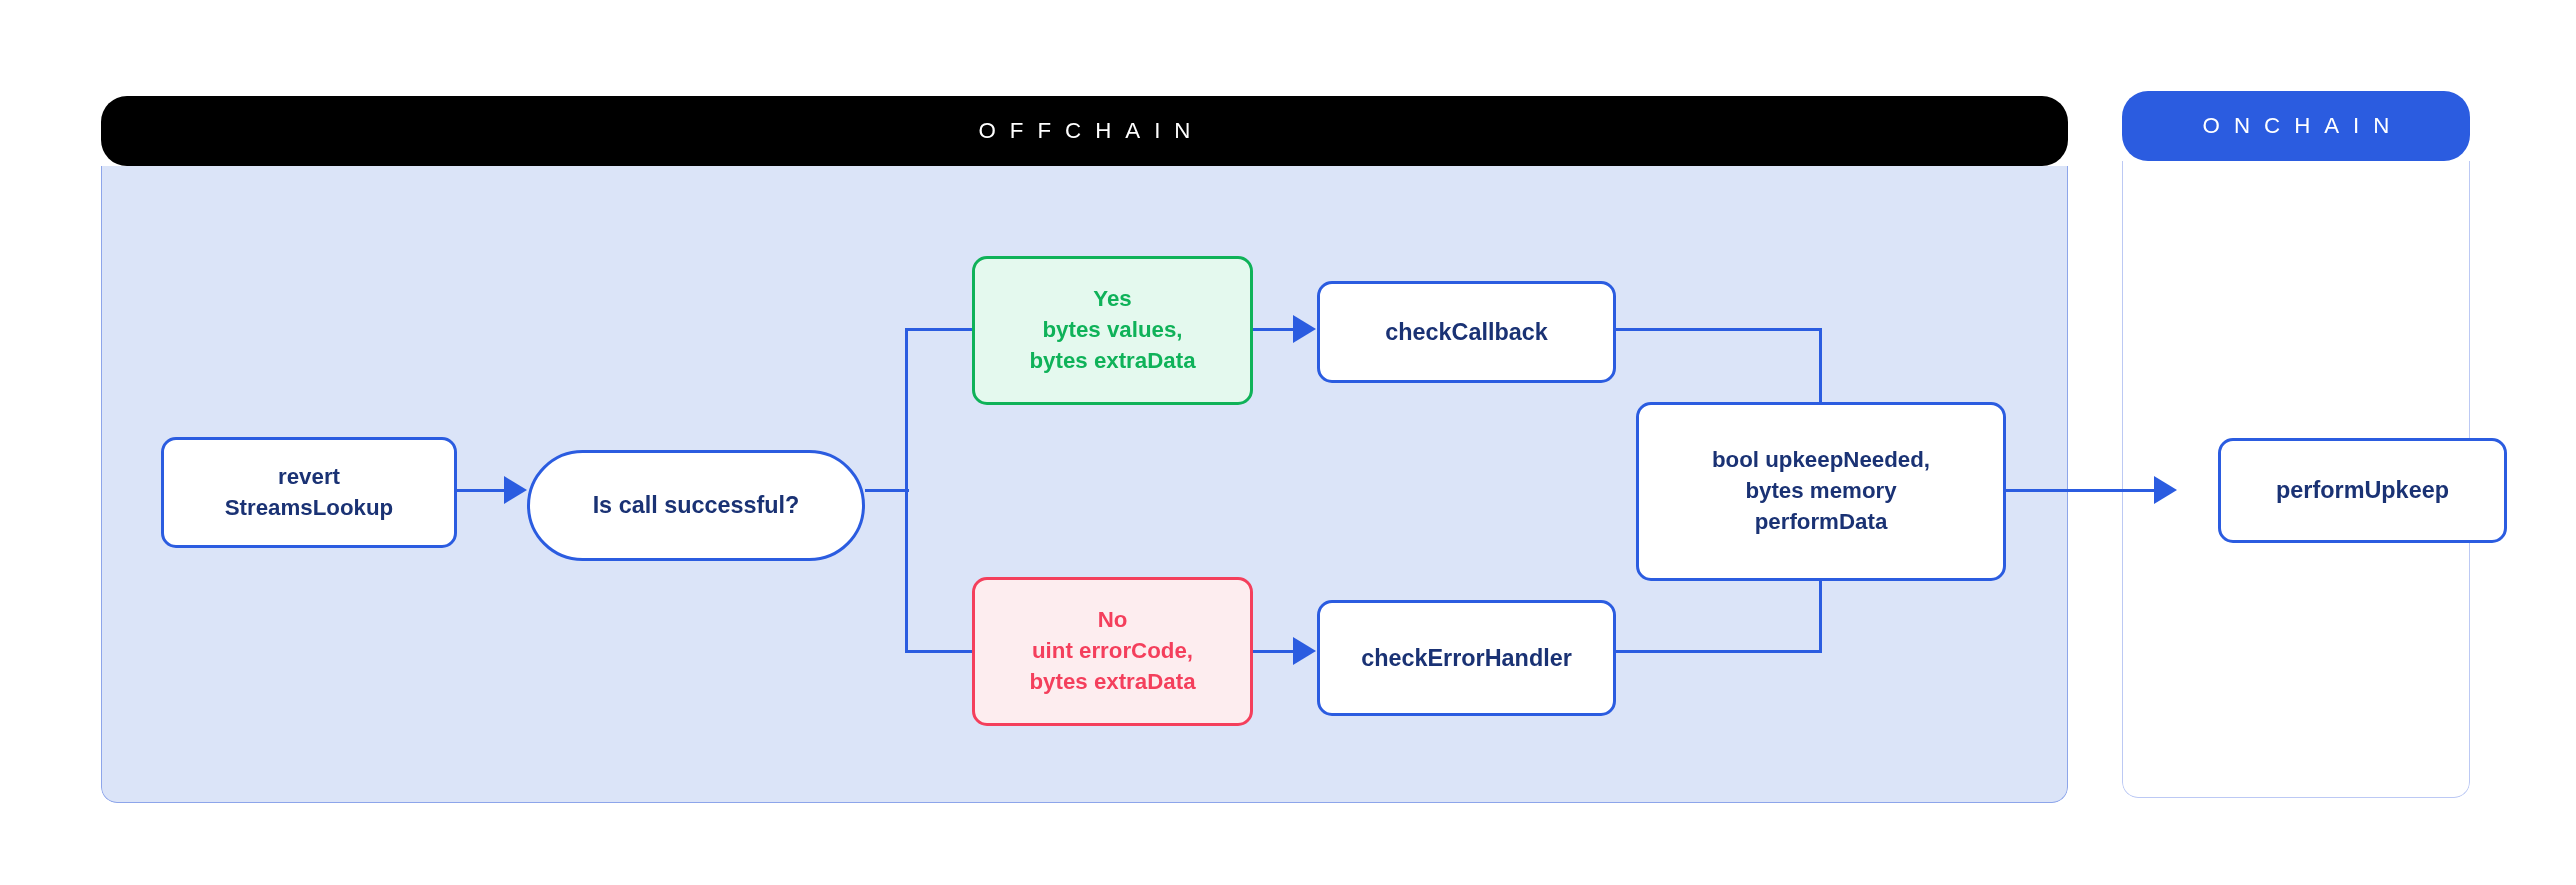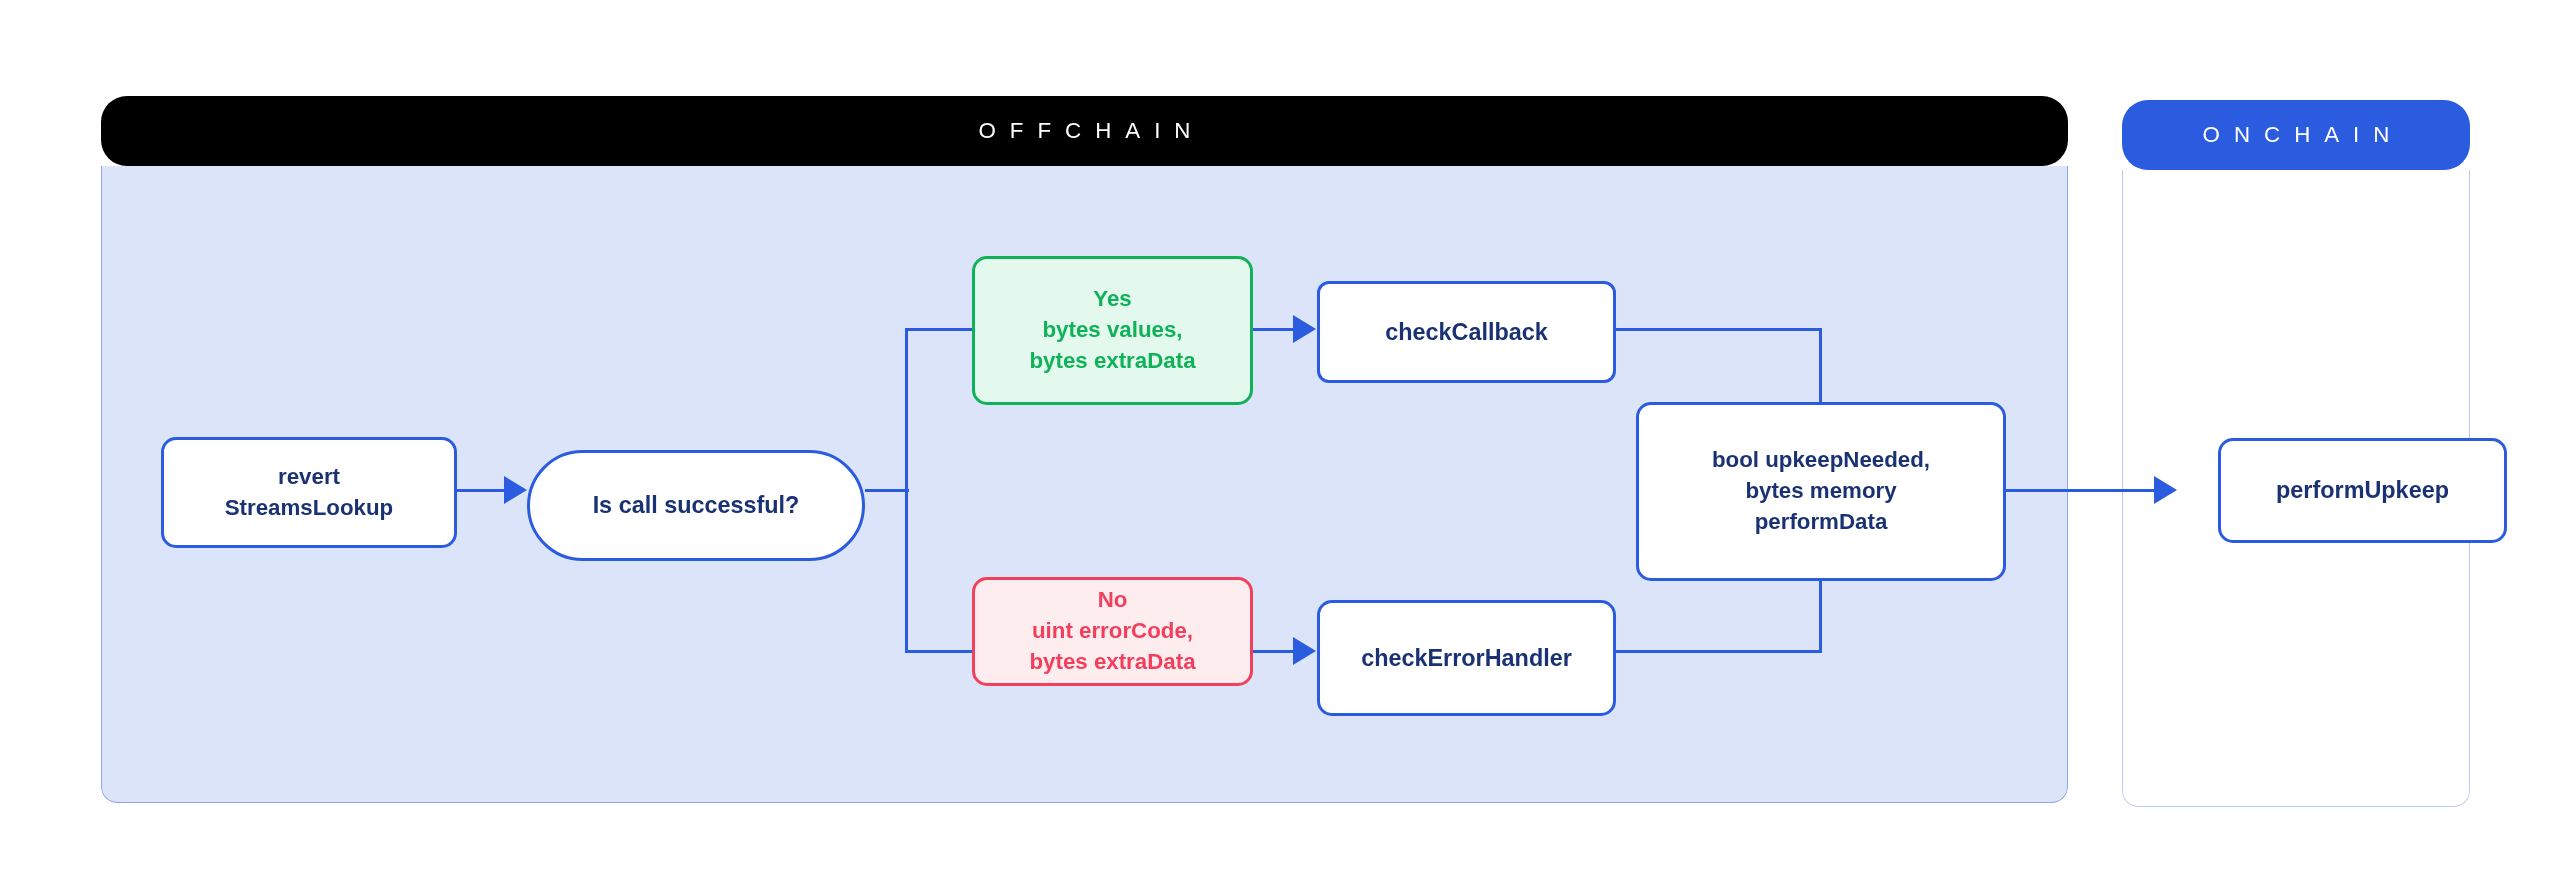--- a/index.html
+++ b/index.html
@@ -38,21 +38,21 @@
   }
   .panel-body{position:absolute;left:0;right:0;top:70px;bottom:0;}
   .offchain{left:101px;top:96px;width:1967px;height:707px;}
   .offchain .panel-header{background:var(--black);}
   .offchain .panel-body{
     background:var(--offchain-fill);
     border:1.6px solid var(--offchain-border);
     border-top:none;
     border-radius:0 0 16px 16px;
   }
-  .onchain{left:2122px;top:100px;width:348px;height:707px;}
+  .onchain{left:2122px;top:91px;width:348px;height:707px;}
   .onchain .panel-header{background:var(--blue);}
   .onchain .panel-body{
     background:var(--white);
     border:1.6px solid var(--onchain-border);
     border-top:none;
     border-radius:0 0 16px 16px;
   }
   
   .node{
     position:absolute;
@@ -134,27 +134,27 @@
   <div class="node pill single" style="left:527px;top:437px;width:338px;height:111px;">
     <span>Is call successful?</span>
   </div>
 
   <div class="node green" style="left:972px;top:256px;width:281px;height:149px;">
     <span>Yes</span>
     <span>bytes values,</span>
     <span>bytes extraData</span>
   </div>
 
-  <div class="node red" style="left:972px;top:577px;width:281px;height:109px;">
+  <div class="node red" style="left:972px;top:577px;width:281px;height:149px;">
     <span>No</span>
     <span>uint errorCode,</span>
     <span>bytes extraData</span>
   </div>
 
-  <div class="node single" style="left:1317px;top:281px;width:299px;height:102px;border-radius:12px;">
+  <div class="node single" style="left:1317px;top:281px;width:299px;height:102px;">
     <span>checkCallback</span>
   </div>
 
   <div class="node single" style="left:1317px;top:600px;width:299px;height:116px;">
     <span>checkErrorHandler</span>
   </div>
 
   <div class="node" style="left:1636px;top:402px;width:370px;height:179px;">
     <span>bool upkeepNeeded,</span>
     <span>bytes memory</span>

